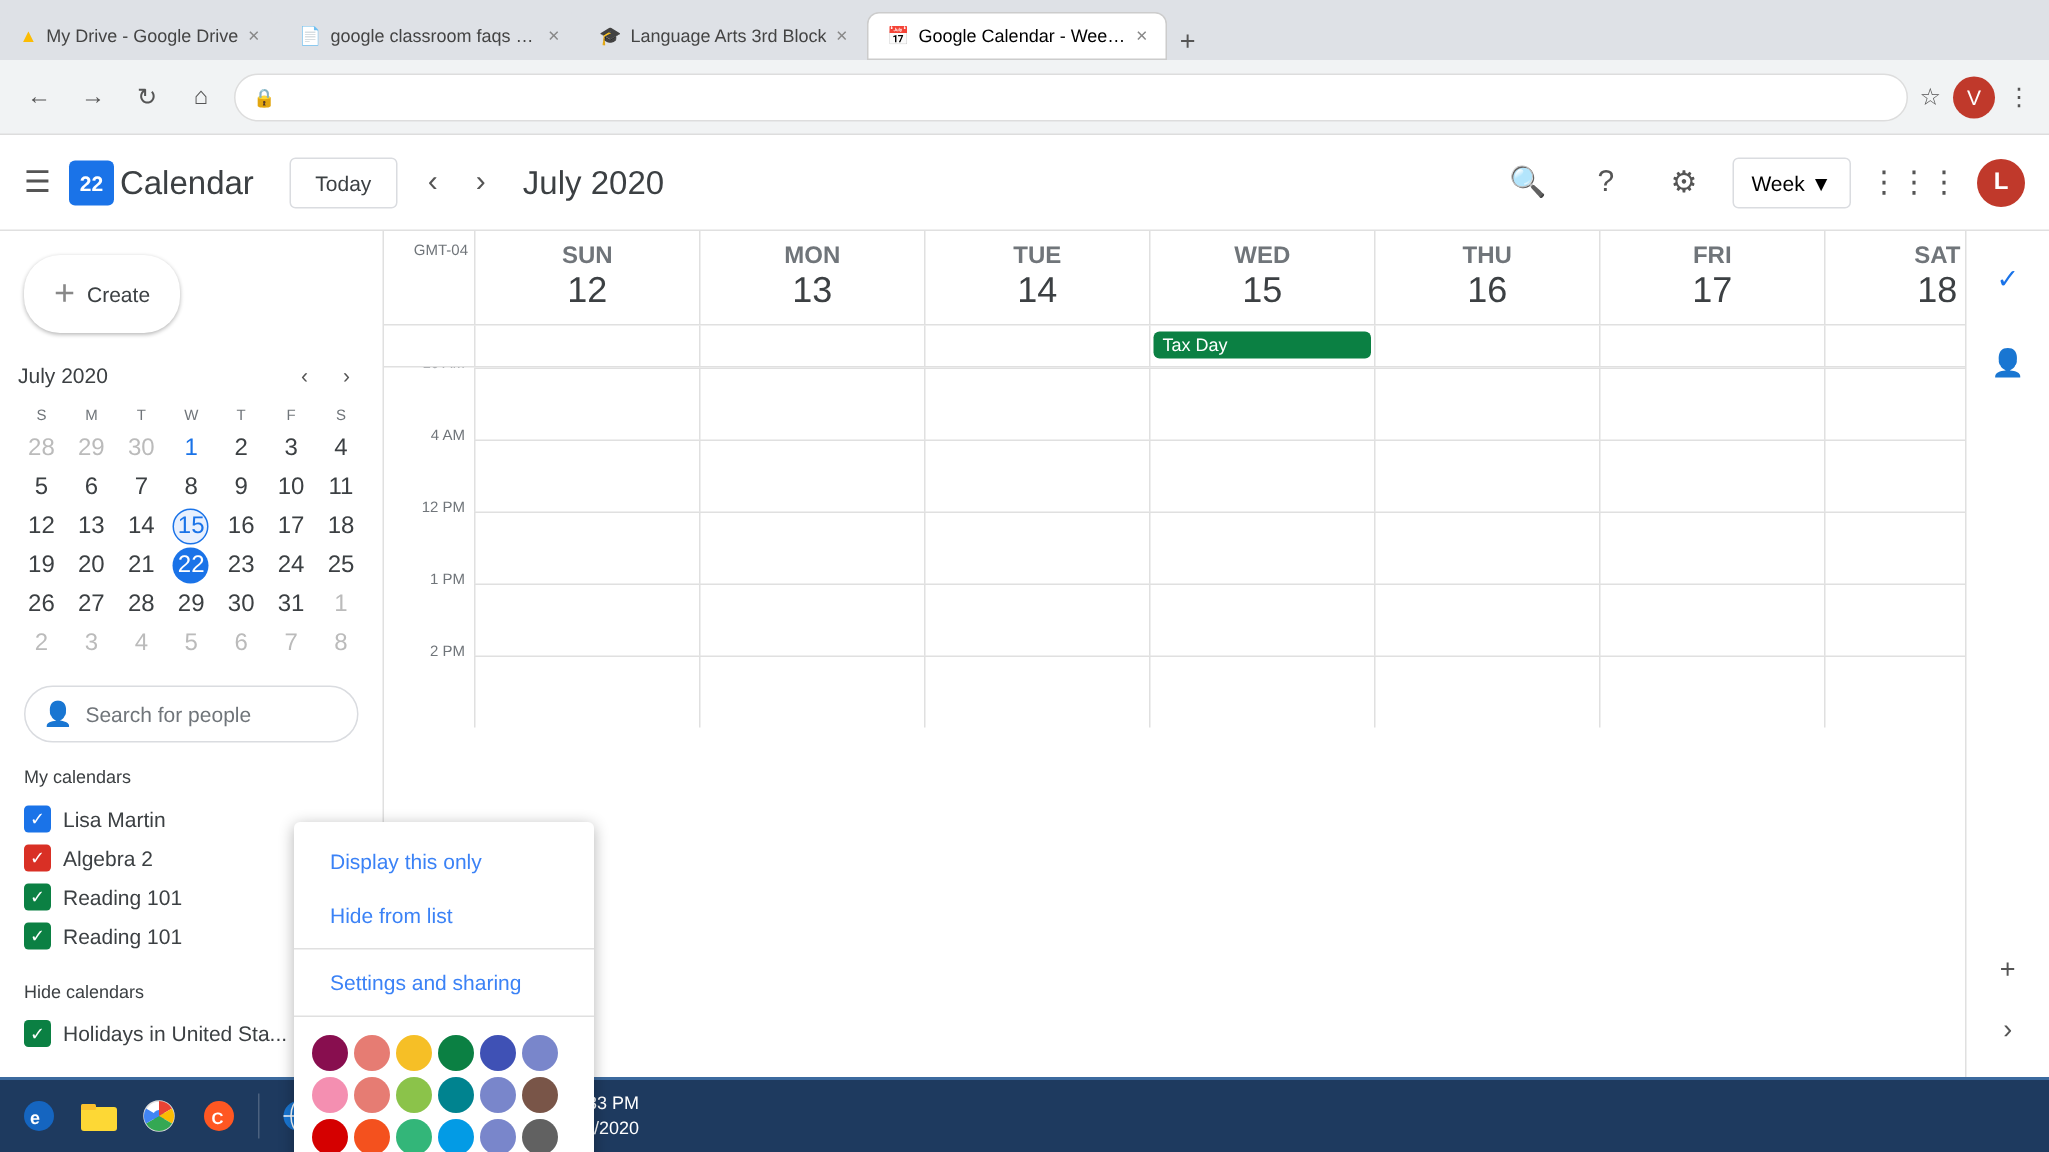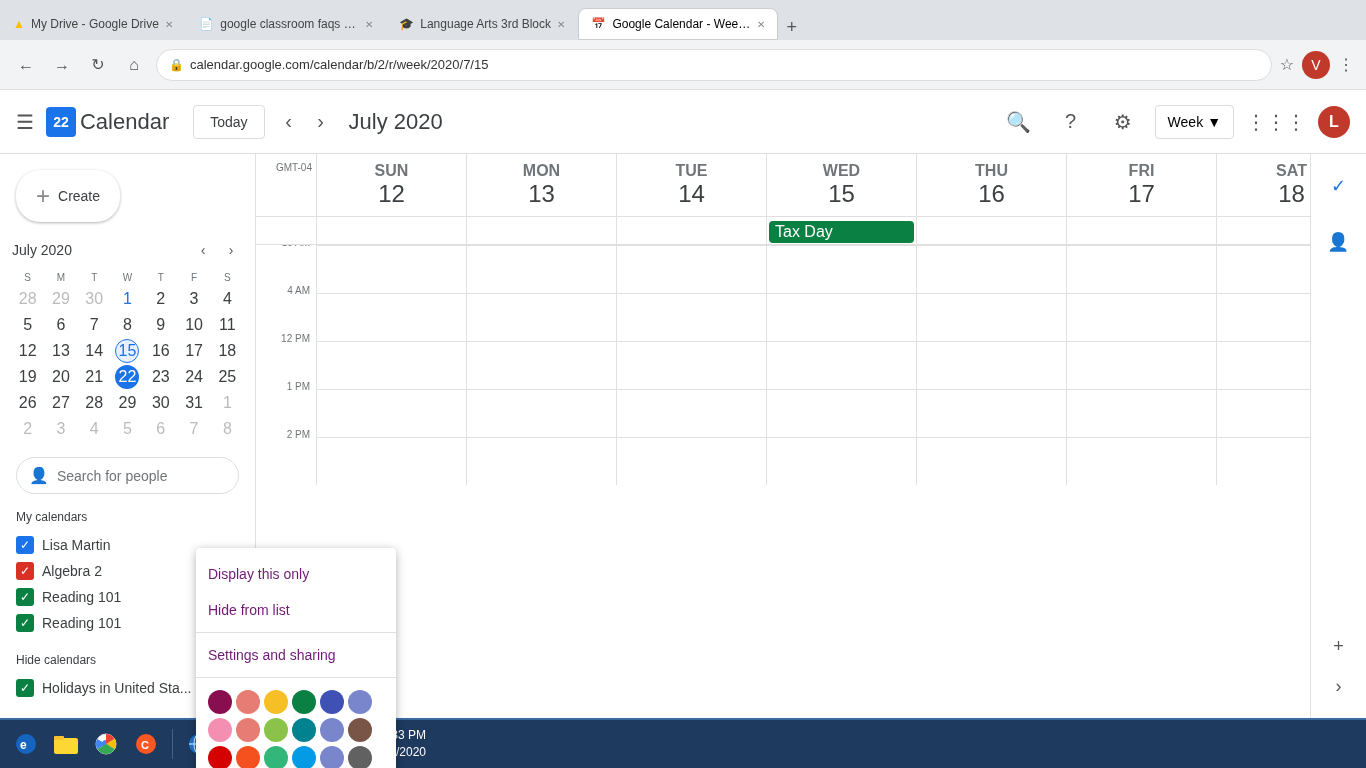--- a/index.html
+++ b/index.html
@@ -77,35 +77,35 @@
     .cal-grid-container { flex: 1; display: flex; flex-direction: column; overflow: hidden; }
     .cal-grid-header { display: grid; grid-template-columns: 60px repeat(7, 1fr); border-bottom: 1px solid #e0e0e0; }
     .cal-grid-tz { font-size: 10px; color: #70757a; padding: 8px 4px; text-align: right; }
     .cal-grid-day-col { text-align: center; padding: 8px 4px; border-left: 1px solid #e0e0e0; }
     .cal-grid-day-name { font-size: 16px; color: #70757a; font-weight: 700; text-transform: uppercase; }
     .cal-grid-day-num { font-size: 24px; color: #3c4043; }
 
     .all-day-row { display: grid; grid-template-columns: 60px repeat(7, 1fr); border-bottom: 1px solid #e0e0e0; min-height: 28px; }
     .all-day-label { font-size: 10px; color: #70757a; text-align: right; padding: 6px 4px; }
     .all-day-cell { border-left: 1px solid #e0e0e0; position: relative; }
-    .tax-day-event { background: #0b8043; color: #fff; font-size: 16px; padding: 2px 6px; border-radius: 4px; position: absolute; top: 4px; left: 2px; right: 2px; white-space: nowrap; overflow: hidden; text-overflow: ellipsis; cursor: pointer; }
+    .tax-day-event { background: #0b8043; color: #fff; font-size: 12px; padding: 2px 6px; border-radius: 4px; position: absolute; top: 4px; left: 2px; right: 2px; white-space: nowrap; overflow: hidden; text-overflow: ellipsis; cursor: pointer; }
 
     .cal-body { flex: 1; overflow-y: auto; position: relative; }
     .time-grid { display: grid; grid-template-columns: 60px repeat(7, 1fr); }
     .time-label { font-size: 10px; color: #70757a; text-align: right; padding: 0 6px; height: 48px; position: relative; top: -8px; }
     .time-cell { border-left: 1px solid #e0e0e0; border-top: 1px solid #e0e0e0; height: 48px; }
 
     
     .side-panel { position: absolute; right: 0; top: 0; width: 56px; height: 100%; background: #fff; border-left: 1px solid #e0e0e0; display: flex; flex-direction: column; align-items: center; padding: 12px 0; gap: 16px; }
     .side-panel-icon { width: 40px; height: 40px; border-radius: 50%; display: flex; align-items: center; justify-content: center; cursor: pointer; font-size: 18px; color: #555; }
     .side-panel-icon.active { color: #1a73e8; }
 
     
     .context-menu { position: absolute; left: 196px; top: 458px; background: #fff; border-radius: 4px; box-shadow: 0 2px 10px rgba(0,0,0,0.3); z-index: 100; width: 200px; padding: 8px 0; }
-    .context-menu-item { padding: 10px 12px; font-size: 14px; color: #701a75; cursor: pointer; }
+    .context-menu-item { padding: 10px 24px; font-size: 14px; color: #3b82f6; cursor: pointer; }
     .context-menu-divider { height: 1px; background: #e0e0e0; margin: 4px 0; }
     .color-picker { padding: 8px 12px; }
     .color-row { display: flex; gap: 4px; margin-bottom: 4px; }
     .color-swatch { width: 24px; height: 24px; border-radius: 50%; cursor: pointer; display: flex; align-items: center; justify-content: center; }
 
     
     .taskbar { height: 50px; background: #1e3a5f; display: flex; align-items: center; padding: 0 8px; gap: 4px; border-top: 2px solid #3c6a9e; }
     .taskbar-icon { width: 36px; height: 36px; display: flex; align-items: center; justify-content: center; cursor: pointer; border-radius: 4px; }
     .taskbar-sep { width: 1px; height: 30px; background: rgba(255,255,255,0.2); margin: 0 4px; }
     .taskbar-clock { color: #fff; font-size: 12px; text-align: right; line-height: 1.4; }
@@ -138,21 +138,20 @@
     </div>
     <button class="new-tab-btn">+</button>
   </div>
   <div class="browser-controls">
     <button class="nav-btn">←</button>
     <button class="nav-btn">→</button>
     <button class="nav-btn">↻</button>
     <button class="nav-btn">⌂</button>
     <div class="address-bar">
       <span class="address-bar-icon">🔒</span>
-      <span>calendar.google.com/calendar/b/2/r/week/2020/7/15</span>
     </div>
     <button class="browser-action-btn">☆</button>
     <button class="browser-action-btn" style="background:#c0392b;color:#fff;border-radius:50%;width:28px;height:28px;font-size:14px;">V</button>
     <button class="browser-action-btn">⋮</button>
   </div>
 </div>
 
 <div class="app-container" style="position:relative;">
 
   <div class="app-header">

